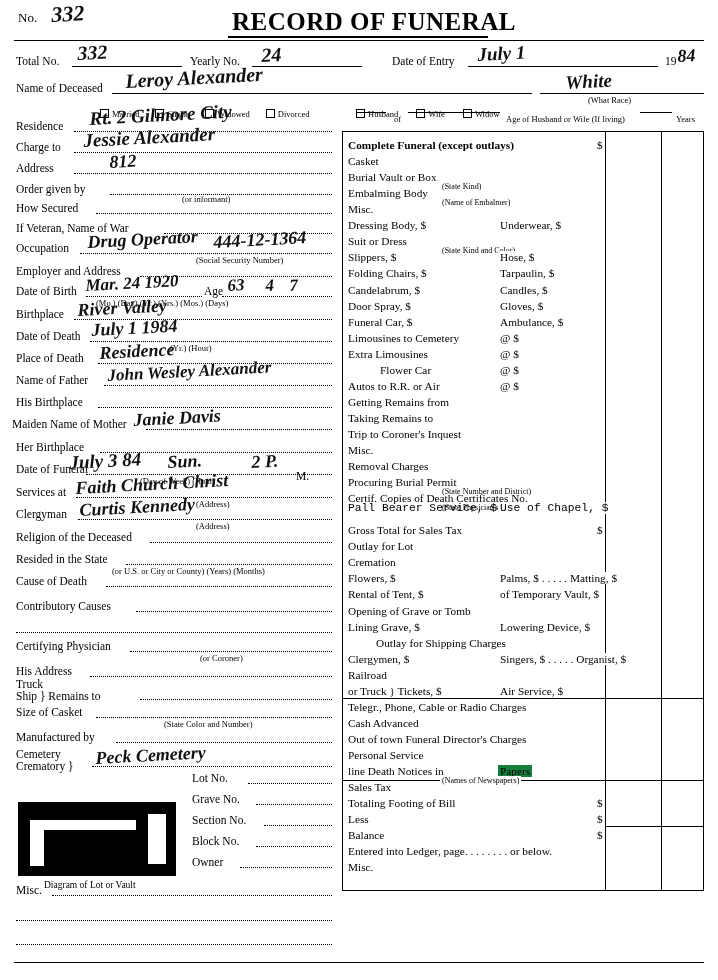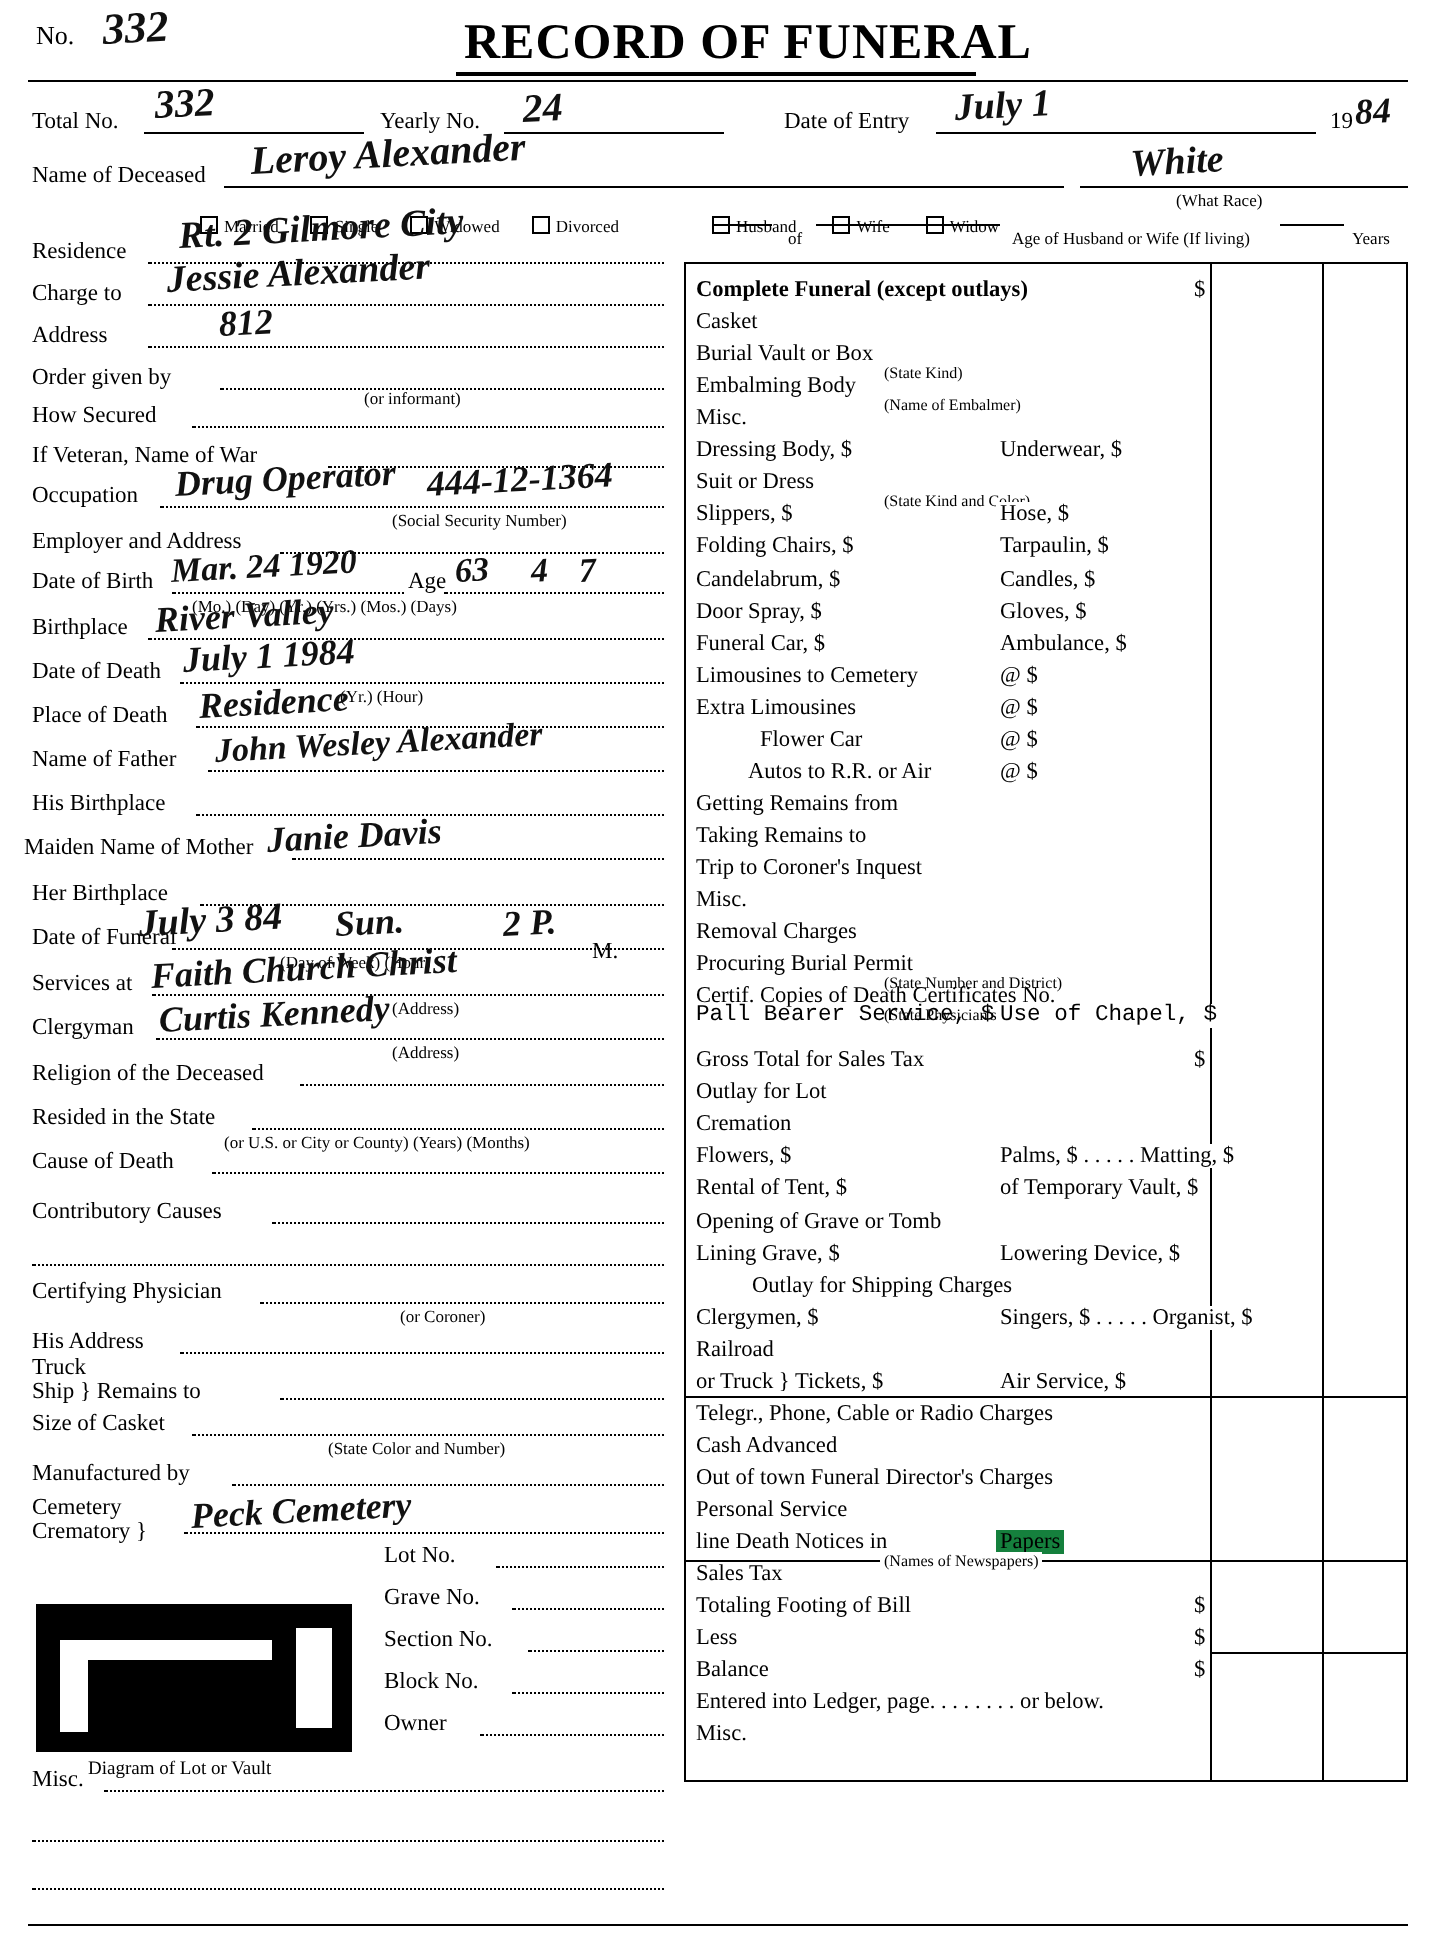--- a/index.html
+++ b/index.html
@@ -306,21 +306,21 @@
         <span style="position: absolute; left: 0px; top: 0px; font-size: 11.3px; white-space: nowrap;">Extra Limousines</span>
         <span style="position: absolute; left: 0px; right: 62px; top: 13px; border-bottom: 1px dotted rgb(0, 0, 0); z-index: -1;"></span>
         <span style="position: absolute; left: 150px; top: 0px; font-size: 11.3px; white-space: nowrap; background: rgb(255, 255, 255); padding: 0px 2px;">@   $</span>
       </div>
       <div style="position: absolute; left: 348px; top: 363.7px; width: 350px; height: 15px;">
         <span style="position: absolute; left: 0px; top: 0px; font-size: 11.3px; white-space: nowrap; margin-left: 32px;">Flower Car</span>
         <span style="position: absolute; left: 0px; right: 62px; top: 13px; border-bottom: 1px dotted rgb(0, 0, 0); z-index: -1;"></span>
         <span style="position: absolute; left: 150px; top: 0px; font-size: 11.3px; white-space: nowrap; background: rgb(255, 255, 255); padding: 0px 2px;">@   $</span>
       </div>
       <div style="position: absolute; left: 348px; top: 379.8px; width: 350px; height: 15px;">
-        <span style="position: absolute; left: 0px; top: 0px; font-size: 11.3px; white-space: nowrap; margin-left: 26px;">Autos to R.R. or Air</span>
+        <span style="position: absolute; left: 0px; top: 0px; font-size: 11.3px; white-space: nowrap;">Autos to R.R. or Air</span>
         <span style="position: absolute; left: 0px; right: 62px; top: 13px; border-bottom: 1px dotted rgb(0, 0, 0); z-index: -1;"></span>
         <span style="position: absolute; left: 150px; top: 0px; font-size: 11.3px; white-space: nowrap; background: rgb(255, 255, 255); padding: 0px 2px;">@   $</span>
       </div>
       <div style="position: absolute; left: 348px; top: 395.8px; width: 350px; height: 15px;">
         <span style="position: absolute; left: 0px; top: 0px; font-size: 11.3px; white-space: nowrap;">Getting Remains from</span>
         <span style="position: absolute; left: 0px; right: 62px; top: 13px; border-bottom: 1px dotted rgb(0, 0, 0); z-index: -1;"></span>
       </div>
       <div style="position: absolute; left: 348px; top: 411.9px; width: 350px; height: 15px;">
         <span style="position: absolute; left: 0px; top: 0px; font-size: 11.3px; white-space: nowrap;">Taking Remains to</span>
         <span style="position: absolute; left: 0px; right: 62px; top: 13px; border-bottom: 1px dotted rgb(0, 0, 0); z-index: -1;"></span>

